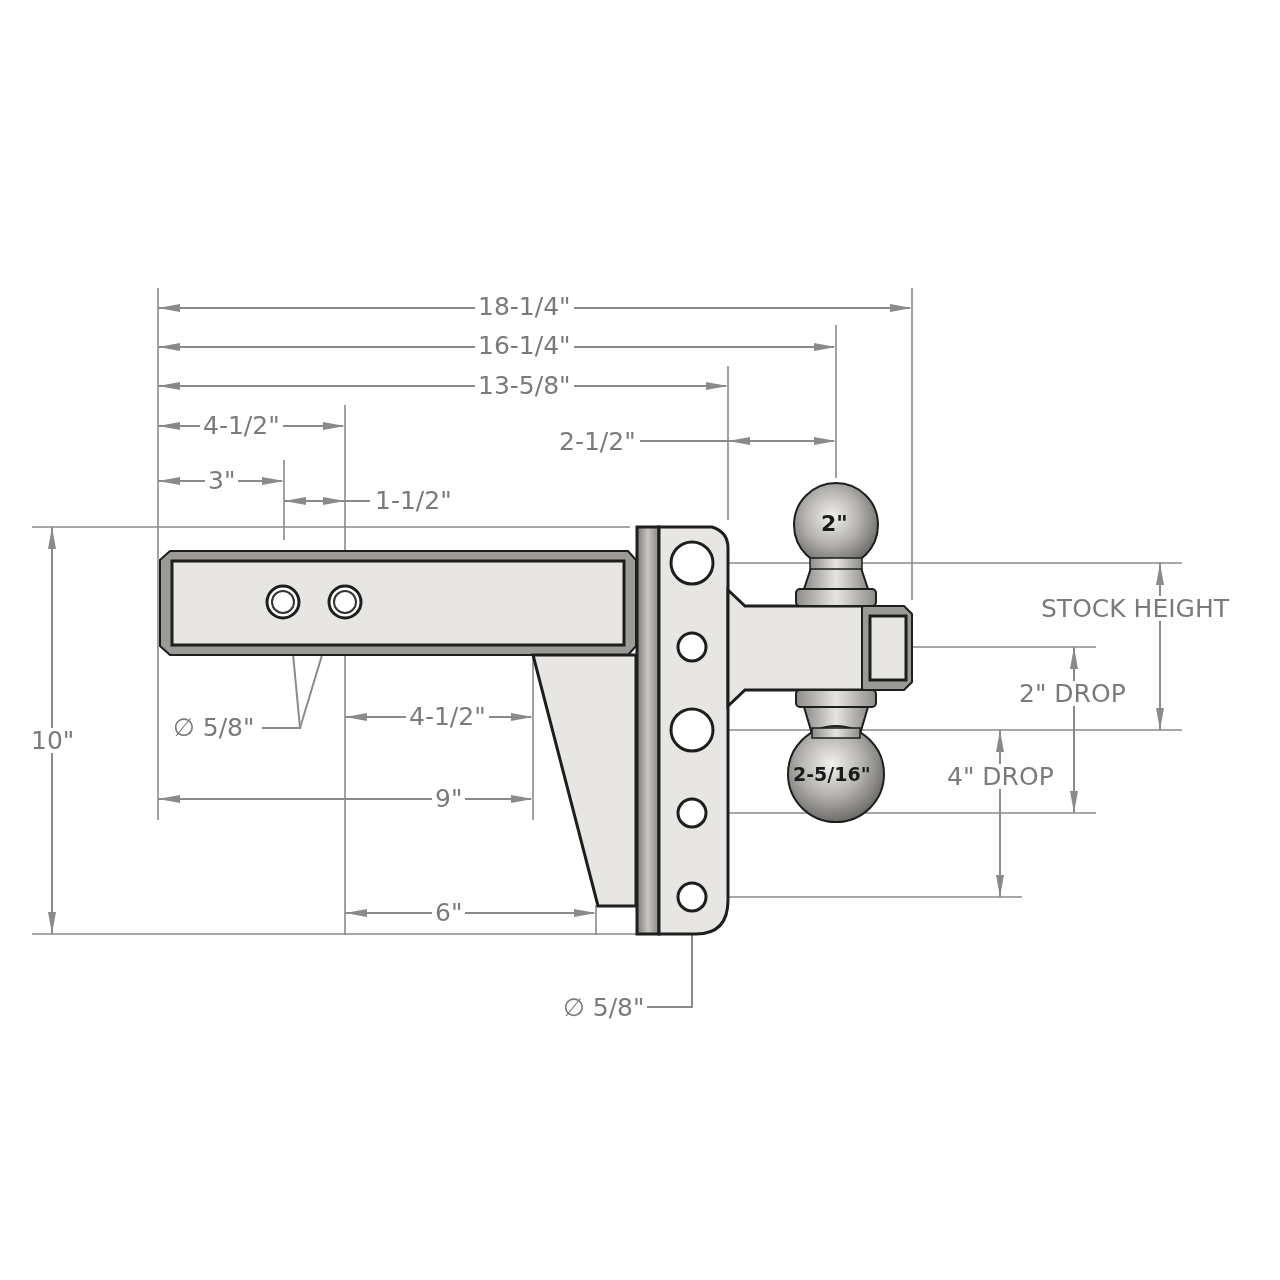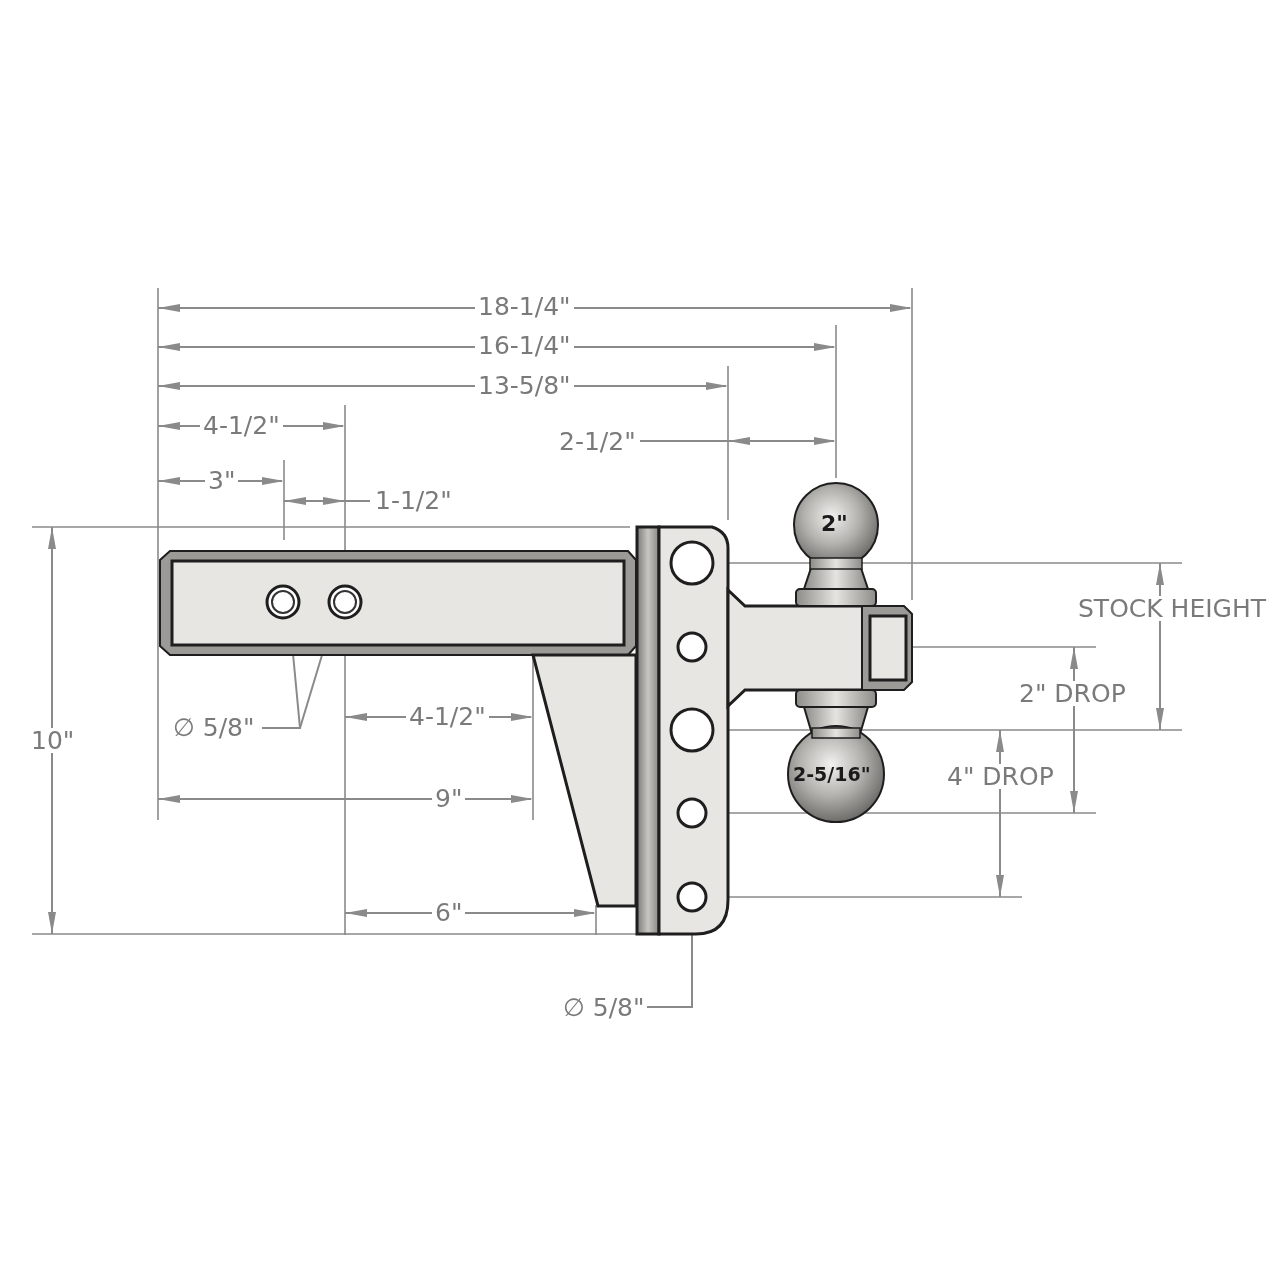--- a/index.html
+++ b/index.html
@@ -170,19 +170,19 @@
 <span class="lbl" style="left:556px;top:429px;">2-1/2"</span>
 <span class="lbl" style="left:200px;top:413px;">4-1/2"</span>
 <span class="lbl" style="left:205px;top:468px;">3"</span>
 <span class="lbl" style="left:372px;top:488px;">1-1/2"</span>
 <span class="lbl" style="left:170px;top:715px;">∅ 5/8"</span>
 <span class="lbl" style="left:406px;top:704px;">4-1/2"</span>
 <span class="lbl" style="left:432px;top:786px;">9"</span>
 <span class="lbl" style="left:432px;top:900px;">6"</span>
 <span class="lbl" style="left:28px;top:728px;">10"</span>
 <span class="lbl" style="left:560px;top:995px;">∅ 5/8"</span>
-<span class="lbl" style="left:1075px;top:596px;">STOCK HEIGHT</span>
+<span class="lbl" style="left:1038px;top:596px;">STOCK HEIGHT</span>
 <span class="lbl" style="left:1016px;top:681px;">2" DROP</span>
 <span class="lbl" style="left:944px;top:764px;">4" DROP</span>
 
 <span class="ball-lbl" style="left:821px;top:513px;font-size:22px;">2"</span>
 <span class="ball-lbl" style="left:793px;top:765px;font-size:19px;">2-5/16"</span>
 </div>
 
 </body></html>

